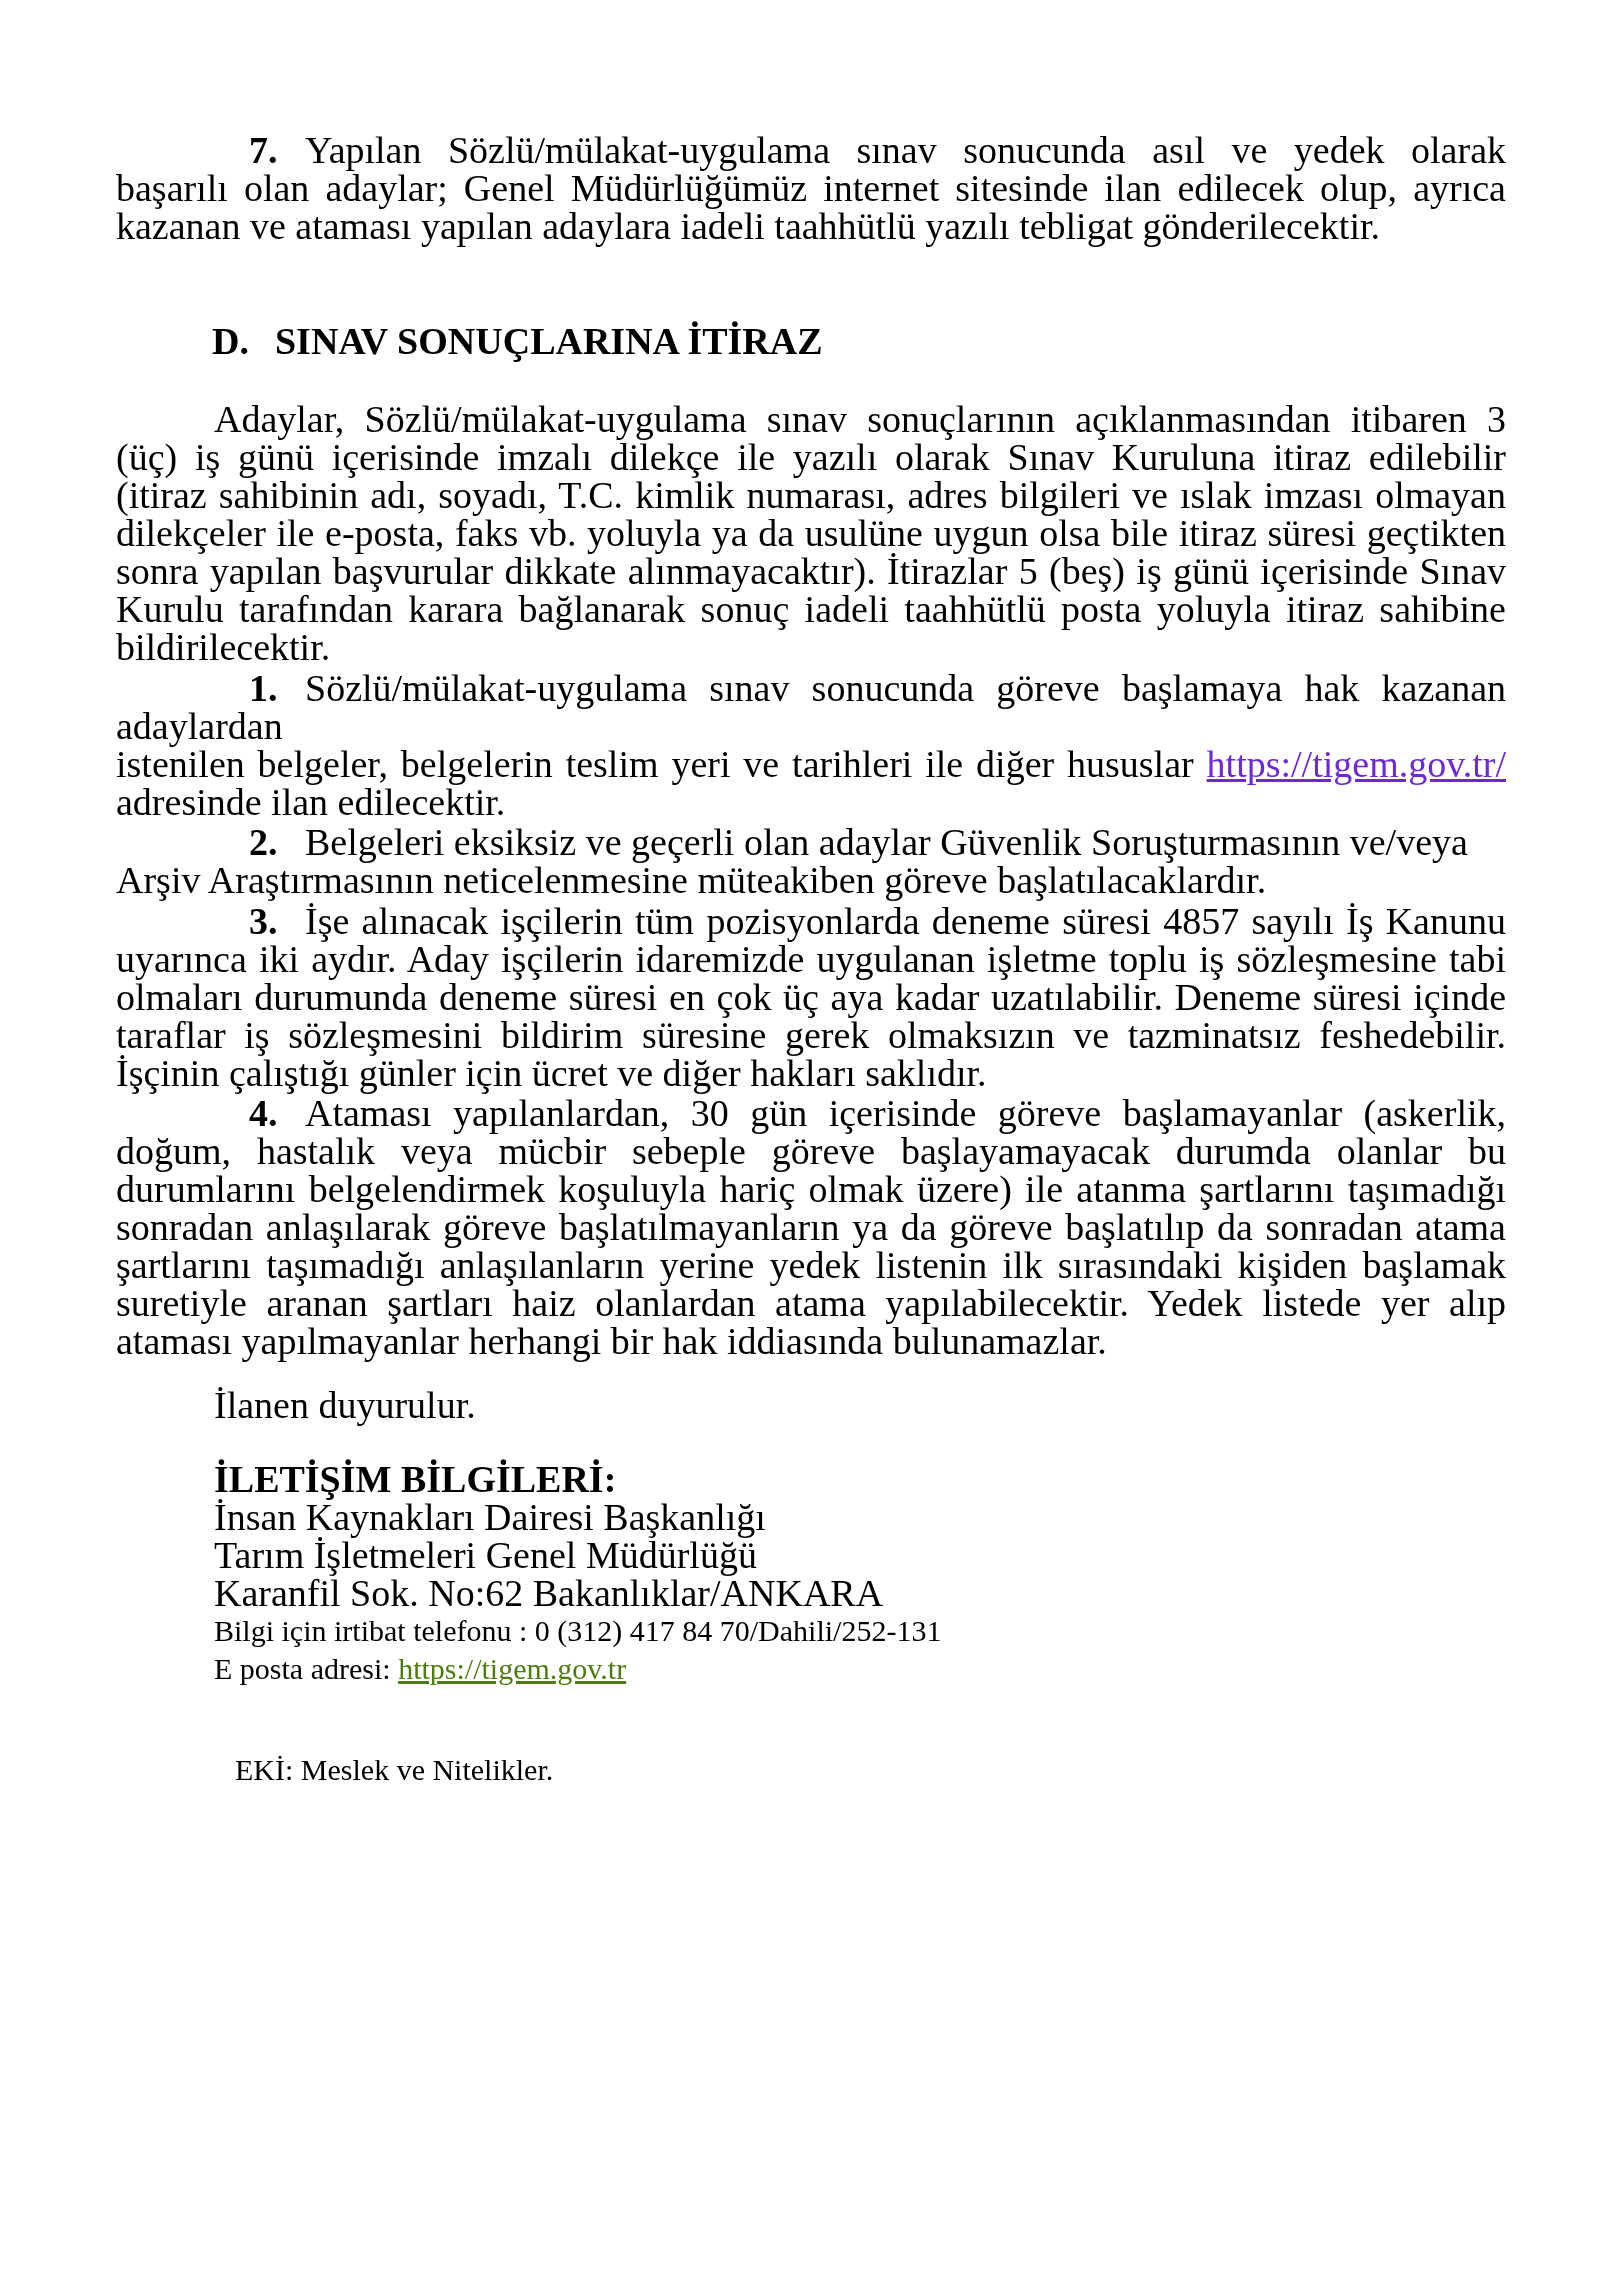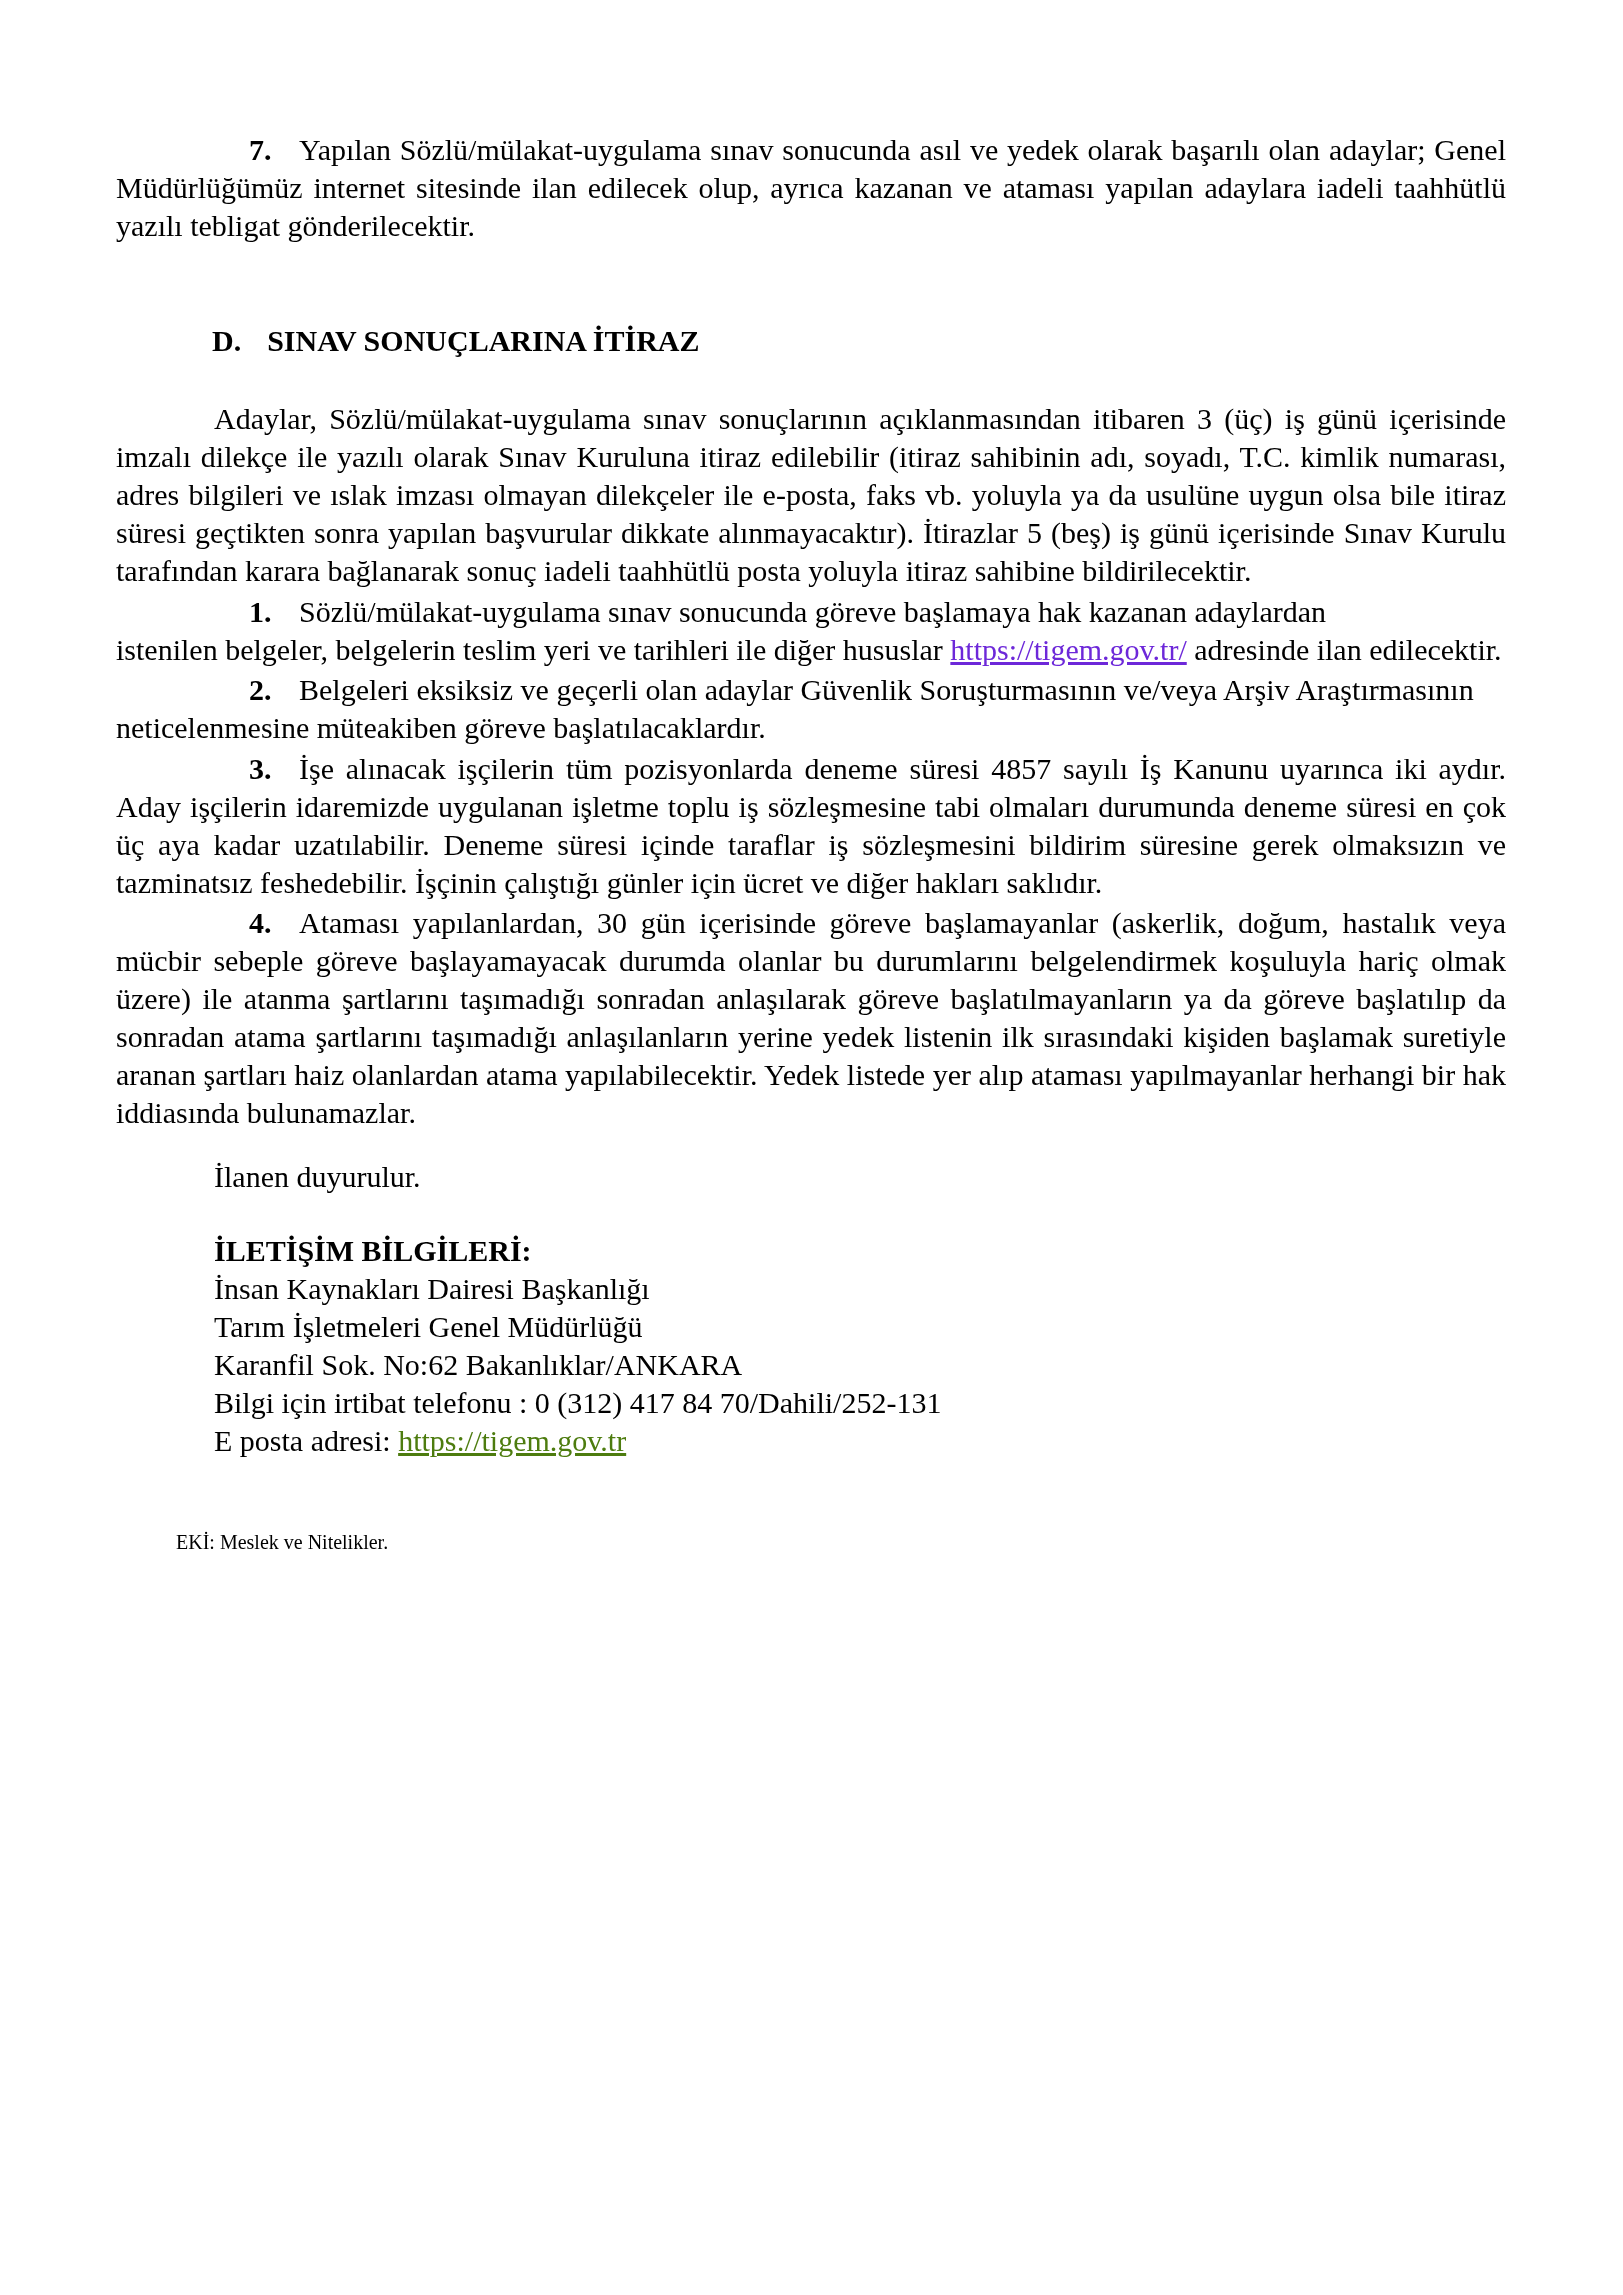--- a/index.html
+++ b/index.html
@@ -16,37 +16,37 @@
   .page {
     box-sizing: border-box;
     width: 1623px;
     height: 2295px;
     padding: 131px 117px 0 116px;
     overflow: hidden;
     background: #ffffff;
   }
   p {
     margin: 0;
-    font-size: 30px;
+    font-size: 38px;
     line-height: 38px;
   }
   .justify { text-align: justify; }
   .numbered { text-indent: 133px; }
   .indent-small { text-indent: 98px; }
   .num { font-weight: bold; padding-right: 27.5px; }
   .heading { font-weight: bold; margin-left: 96px; }
   .heading .hnum { padding-right: 26px; }
   .heading-d { margin-top: 77px; margin-bottom: 40px; }
   .heading-e { margin-top: 31px; margin-bottom: 43px; }
   .item { margin-top: 2.6px; }
   .closing { margin-top: 26px; margin-left: 98px; }
   .contact-heading { font-weight: bold; margin-top: 36px; margin-left: 98px; }
   .contact-line { margin-left: 98px; }
   .contact-line.small { font-size: 30px; }
-  .attachment { margin-top: 63px; margin-left: 60px; font-size: 20px; }
+  .attachment { margin-top: 63px; margin-left: 119px; font-size: 30px; }
   a.link-black { color: #6d28d9; text-decoration: underline; }
   a.link-blue { color: #4d7c0f; text-decoration: underline; }
 </style>
 </head>
 <body>
 
 <div class="page">
 
   <p class="para numbered justify"><span class="num">7.</span><span>Yapılan Sözlü/mülakat-uygulama sınav sonucunda asıl ve yedek olarak başarılı olan adaylar; Genel Müdürlüğümüz internet sitesinde ilan edilecek olup, ayrıca kazanan ve ataması yapılan adaylara iadeli taahhütlü yazılı tebligat gönderilecektir.</span></p>
 

